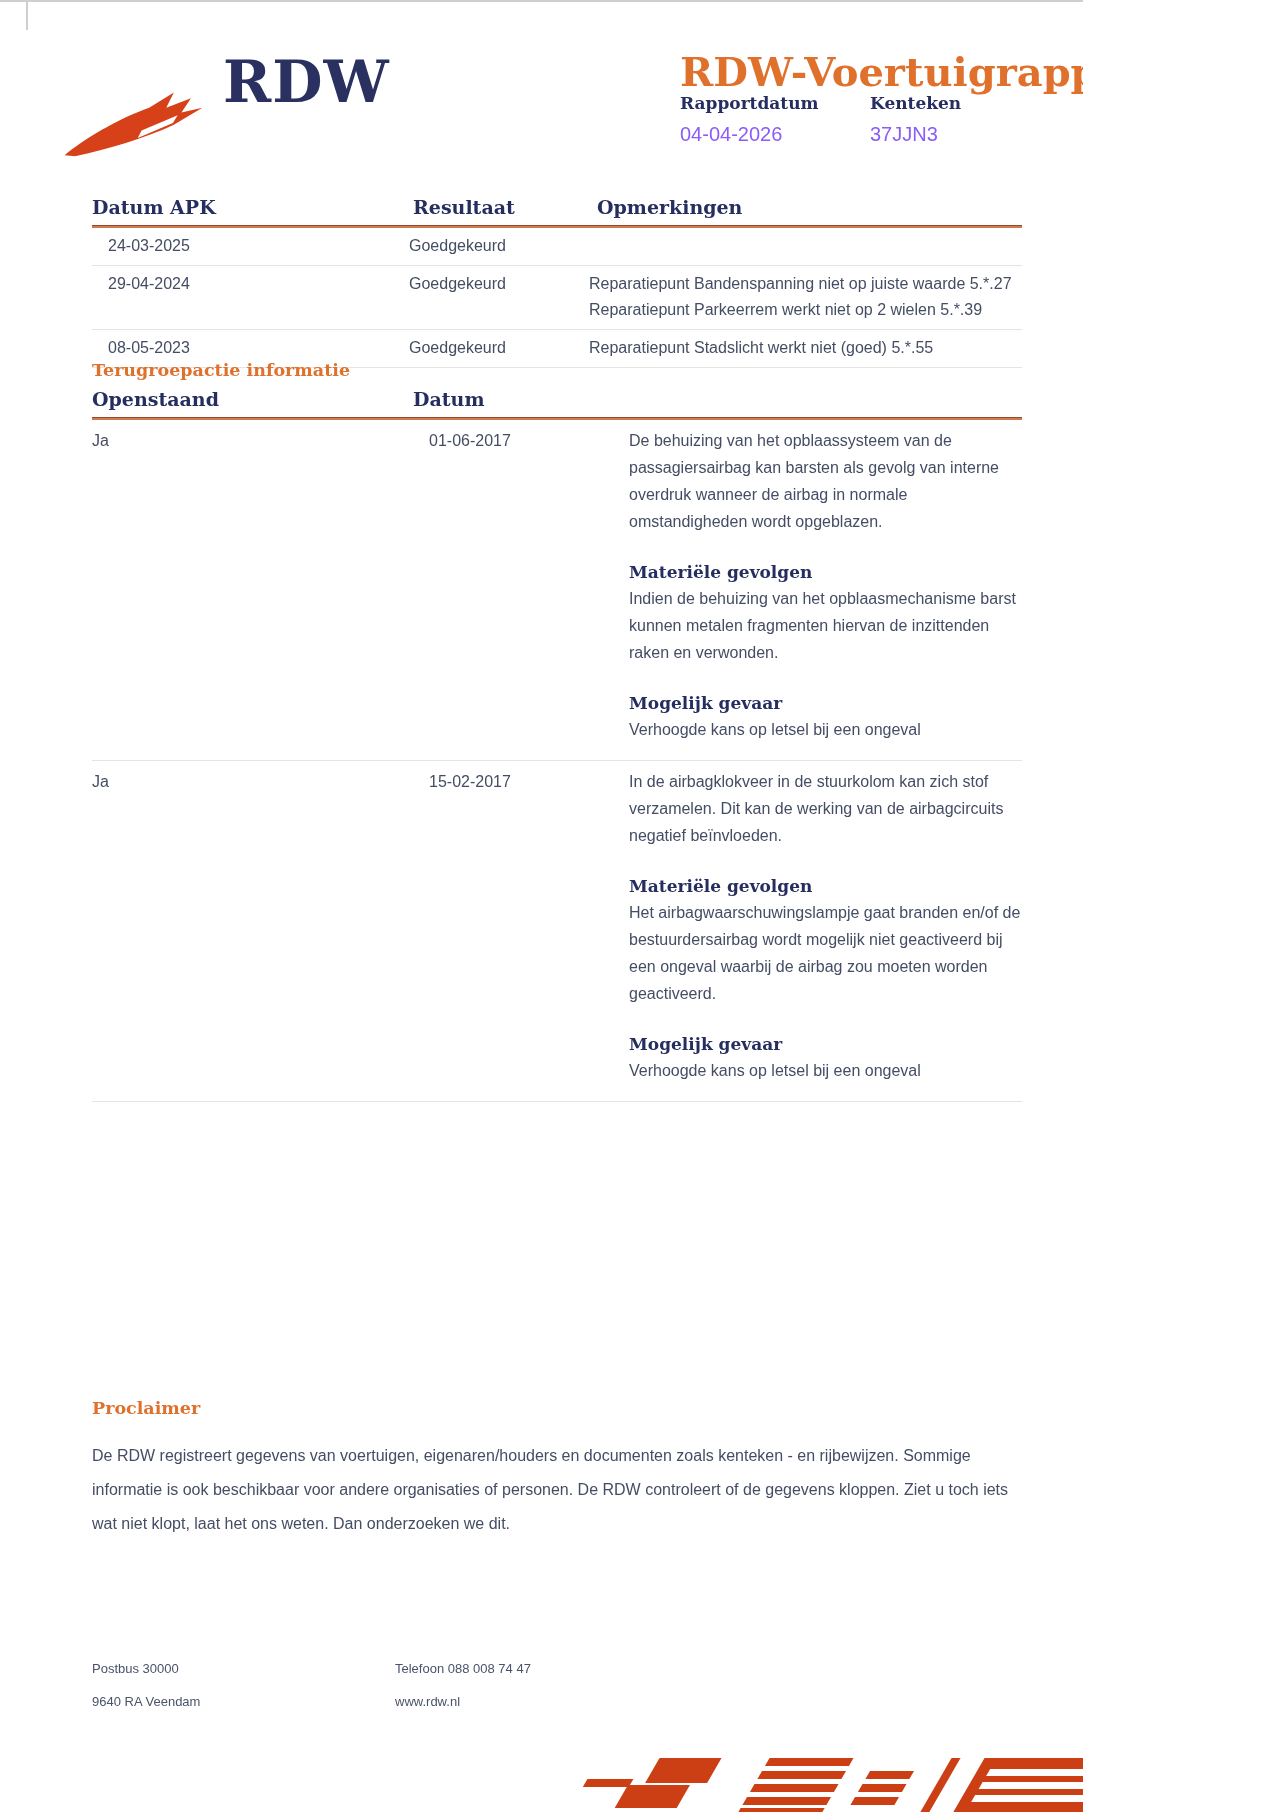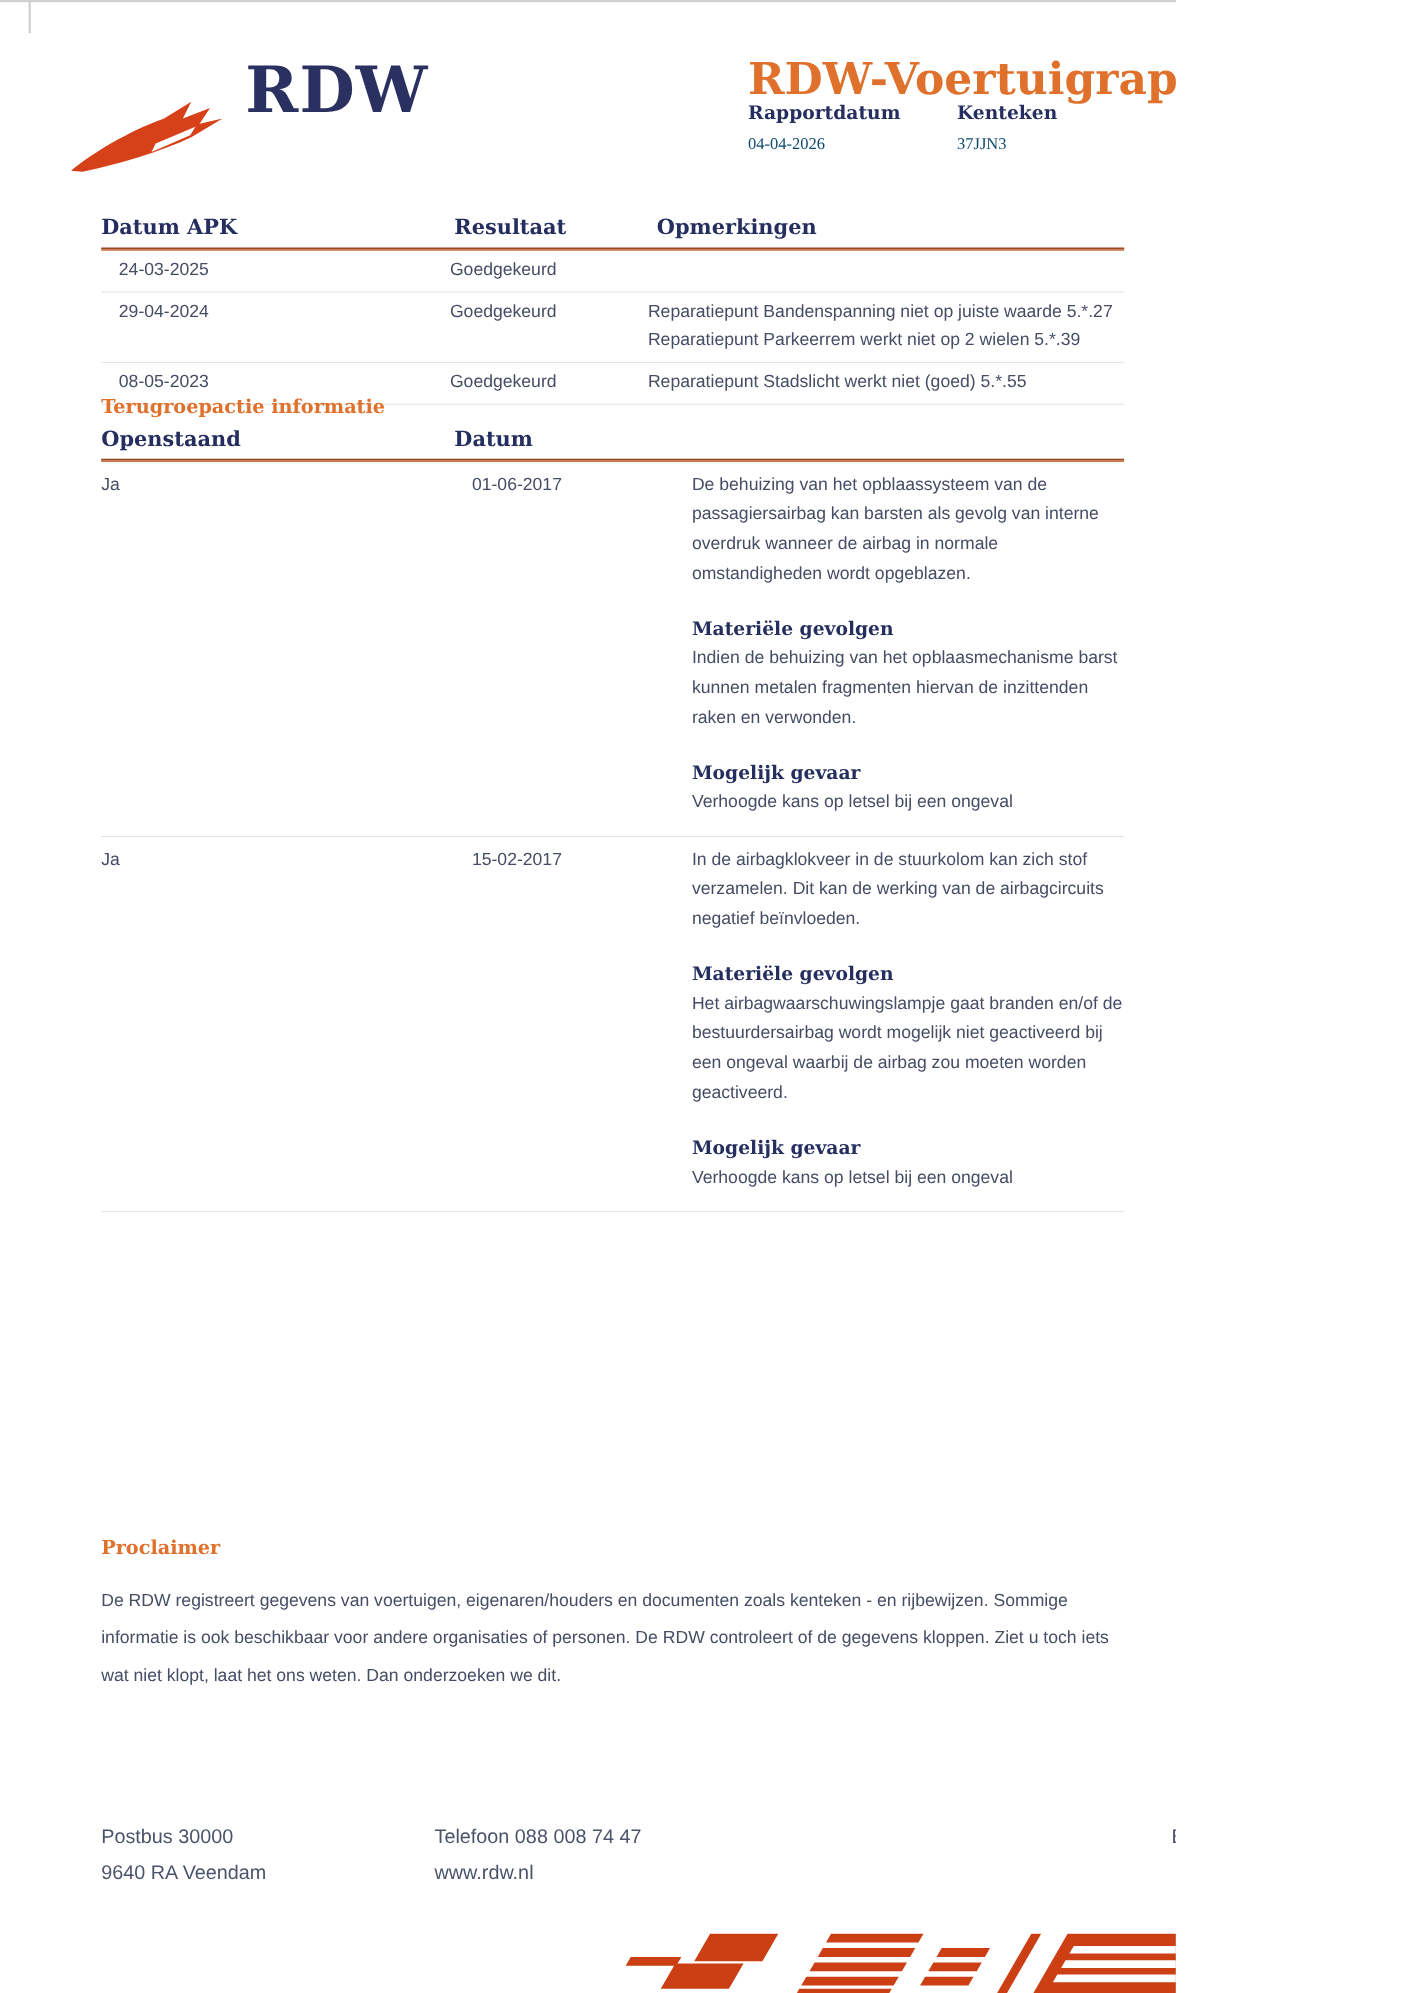--- a/index.html
+++ b/index.html
@@ -1,37 +1,37 @@
 <!DOCTYPE html>
 <html><head>
 <meta charset="utf-8">
 <style>
   html,body{margin:0;padding:0;background:#ffffff;}
   .page{
     position:relative;width:1069px;height:1812px;background:#fff;overflow:hidden;
-    font-family:"Liberation Sans",sans-serif;color:#454e63;
+    font-family:"Liberation Sans",sans-serif;color:#454e63;padding-left:14px;
   }
   .top-edge{position:absolute;left:0;top:0;width:100%;height:2px;background:#cfcfcf;}
   .left-edge{position:absolute;left:26px;top:0;width:2px;height:30px;background:#cfcfcf;}
 
   .serifbold{font-family:"DejaVu Serif","Liberation Serif",serif;font-weight:bold;color:#252e5f;}
   .orange{color:#e0712c;}
 
   
   .logo-wrap{position:absolute;left:55px;top:45px;width:400px;height:150px;}
   .logo-swoosh{position:absolute;left:5px;top:38px;}
   .logo-text{position:absolute;left:168px;top:8px;font-size:58px;line-height:1;color:#2a3161;letter-spacing:1px;}
 
   .title-block{position:absolute;left:680px;top:50px;width:560px;}
   .doc-title{margin:0;font-family:"DejaVu Serif","Liberation Serif",serif;font-weight:bold;
     font-size:40px;line-height:44px;color:#e0712c;letter-spacing:0;}
   .meta{display:flex;}
   .meta-col{width:190px;}
   .meta-label{font-size:17px;line-height:19px;}
-  .meta-value{font-size:15px;margin-top:10px;color:#0c4a6e;font-family:Liberation Serif, serif;}
+  .meta-value{font-size:20px;margin-top:10px;color:#8b5cf6;}
 
   
   .apk-table{position:absolute;left:92px;top:196px;width:930px;}
   .recall{position:absolute;left:92px;top:360px;width:930px;}
   .thead{display:grid;grid-template-columns:301px 164px 1fr;font-size:19px;padding-bottom:7px;gap:20px;}
   .rule{height:3px;background:linear-gradient(to bottom,#93492a 0%,#93492a 34%,#cf7a50 34%,#cf7a50 100%);}
   .trow{display:grid;grid-template-columns:301px 164px 1fr;font-size:16px;line-height:26px;
     padding:5px 0 6px;border-bottom:1px solid #e4e4e4;color:#444d64;}
   .trow div{min-height:1px;margin-left:16px;}
 
@@ -40,21 +40,21 @@
     padding:7px 0 17px;border-bottom:1px solid #e4e4e4;color:#444d64;align-items:start;gap:36px;}
   .rrow p{margin:0;line-height:27px;}
   .rrow h4{font-size:17px;margin:26px 0 2px;line-height:22px;}
 
   
   .proclaimer{position:absolute;left:92px;top:1398px;width:920px;}
   .proclaimer p{margin:21px 0 0;font-size:16px;line-height:34px;color:#444d64;}
 
   
   .footer{position:absolute;left:92px;top:1662px;width:1073px;display:grid;
-    grid-template-columns:303px 1fr auto;font-size:18px;color:#49536a;}
+    grid-template-columns:303px 1fr auto;font-size:13px;color:#49536a;}
   .footer p{margin:0 0 19px;line-height:14px;}
   .fcol.right{text-align:right;margin-left:40px;}
 
   .speed-graphic{position:absolute;right:0;bottom:0;}
 </style>
 </head>
 <body>
 
 <div class="page">
   <div class="top-edge"></div>

